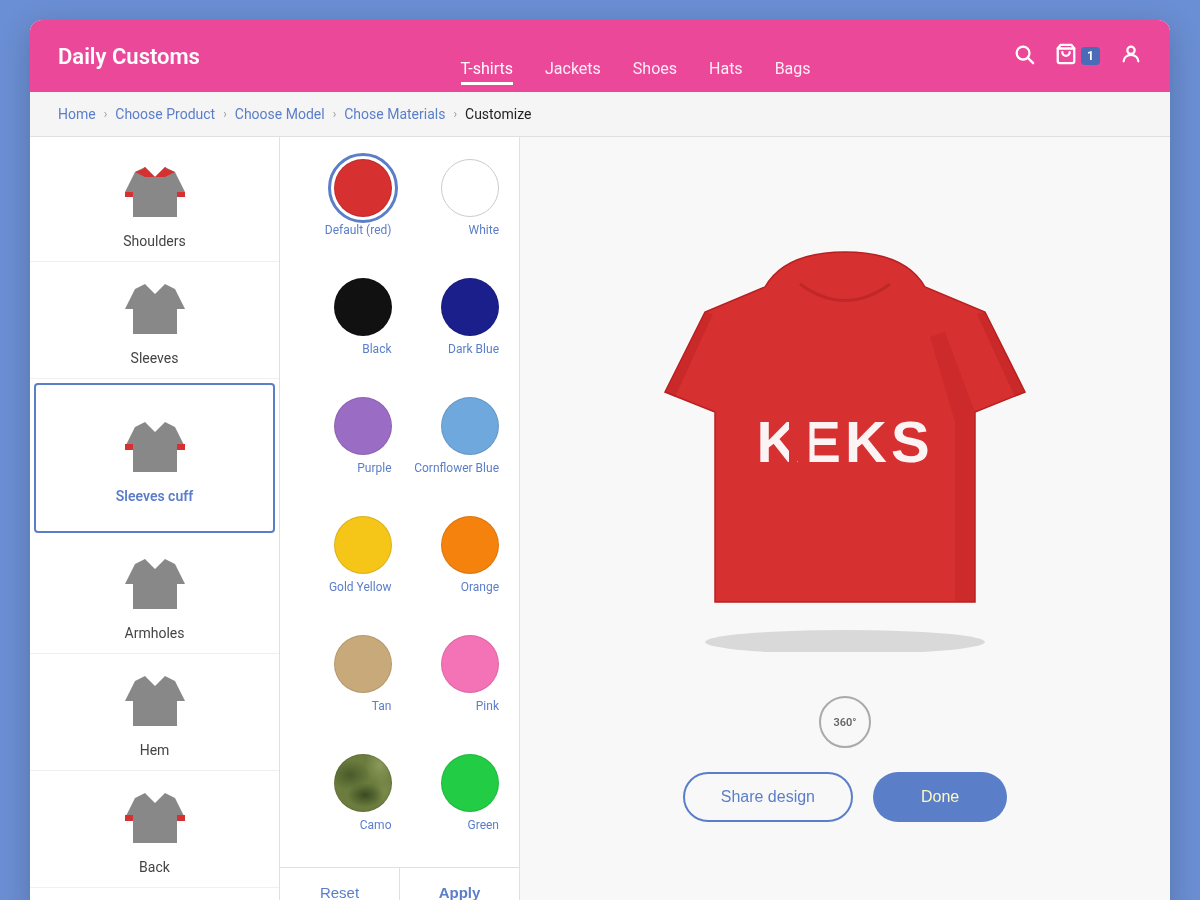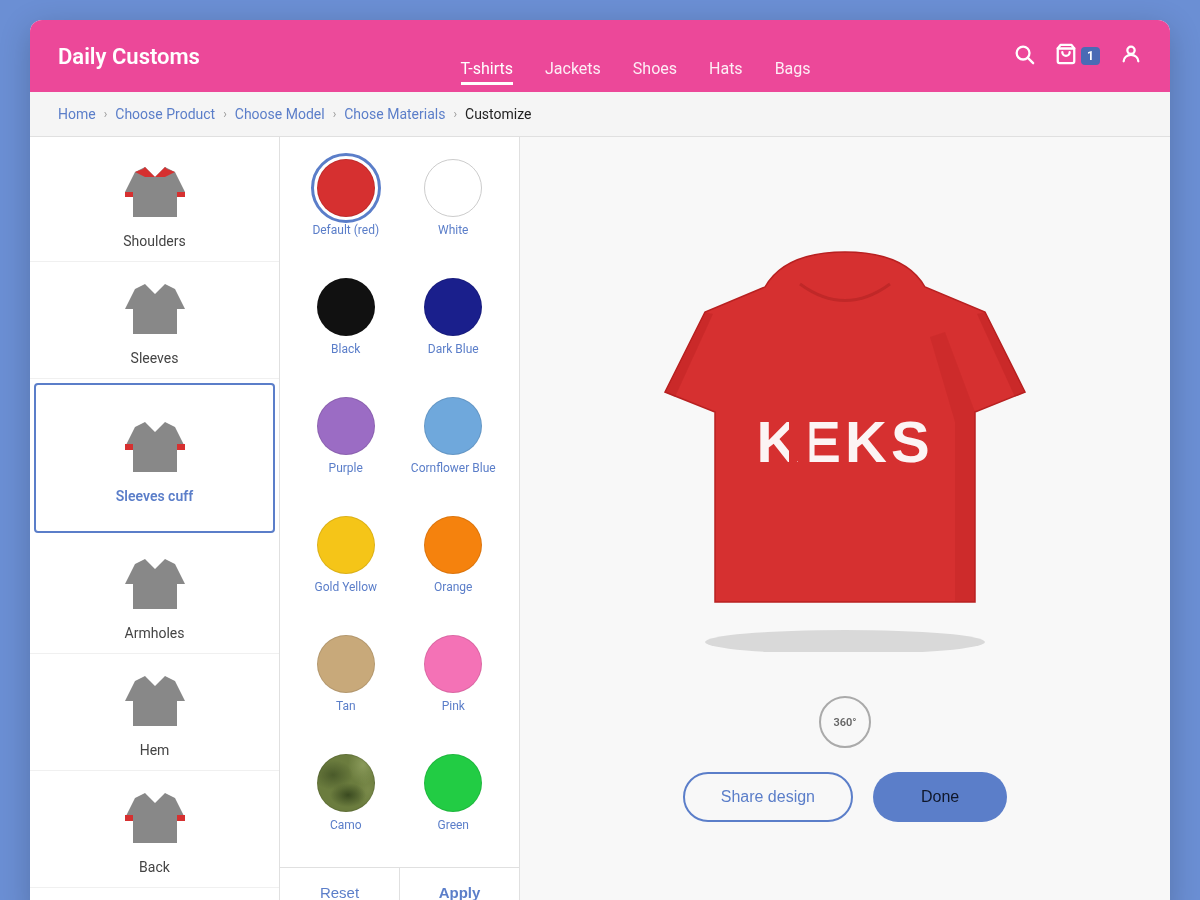--- a/index.html
+++ b/index.html
@@ -151,21 +151,21 @@
       display: grid;
       grid-template-columns: 1fr 1fr;
       gap: 0;
       flex: 1;
       overflow-y: auto;
       padding: 8px 12px;
     }
     .color-cell {
       display: flex;
       flex-direction: column;
-      align-items: center;
+      align-items: flex-end;
       padding: 14px 8px;
       cursor: pointer;
     }
     .color-cell.selected-color .color-swatch {
       outline: 3px solid #5b7ec9;
       outline-offset: 3px;
     }
     .color-swatch {
       width: 58px;
       height: 58px;
@@ -223,21 +223,21 @@
       color: #5b7ec9;
       background: none;
       font-size: 16px;
       cursor: pointer;
       font-weight: 500;
     }
     .btn-solid {
       padding: 14px 48px;
       border: none;
       border-radius: 30px;
-      color: #0f172a;
+      color: #fef9c3;
       background: #5b7ec9;
       font-size: 16px;
       cursor: pointer;
       font-weight: 500;
     }
     .rotate-btn {
       display: flex;
       align-items: center;
       justify-content: center;
       width: 52px;

